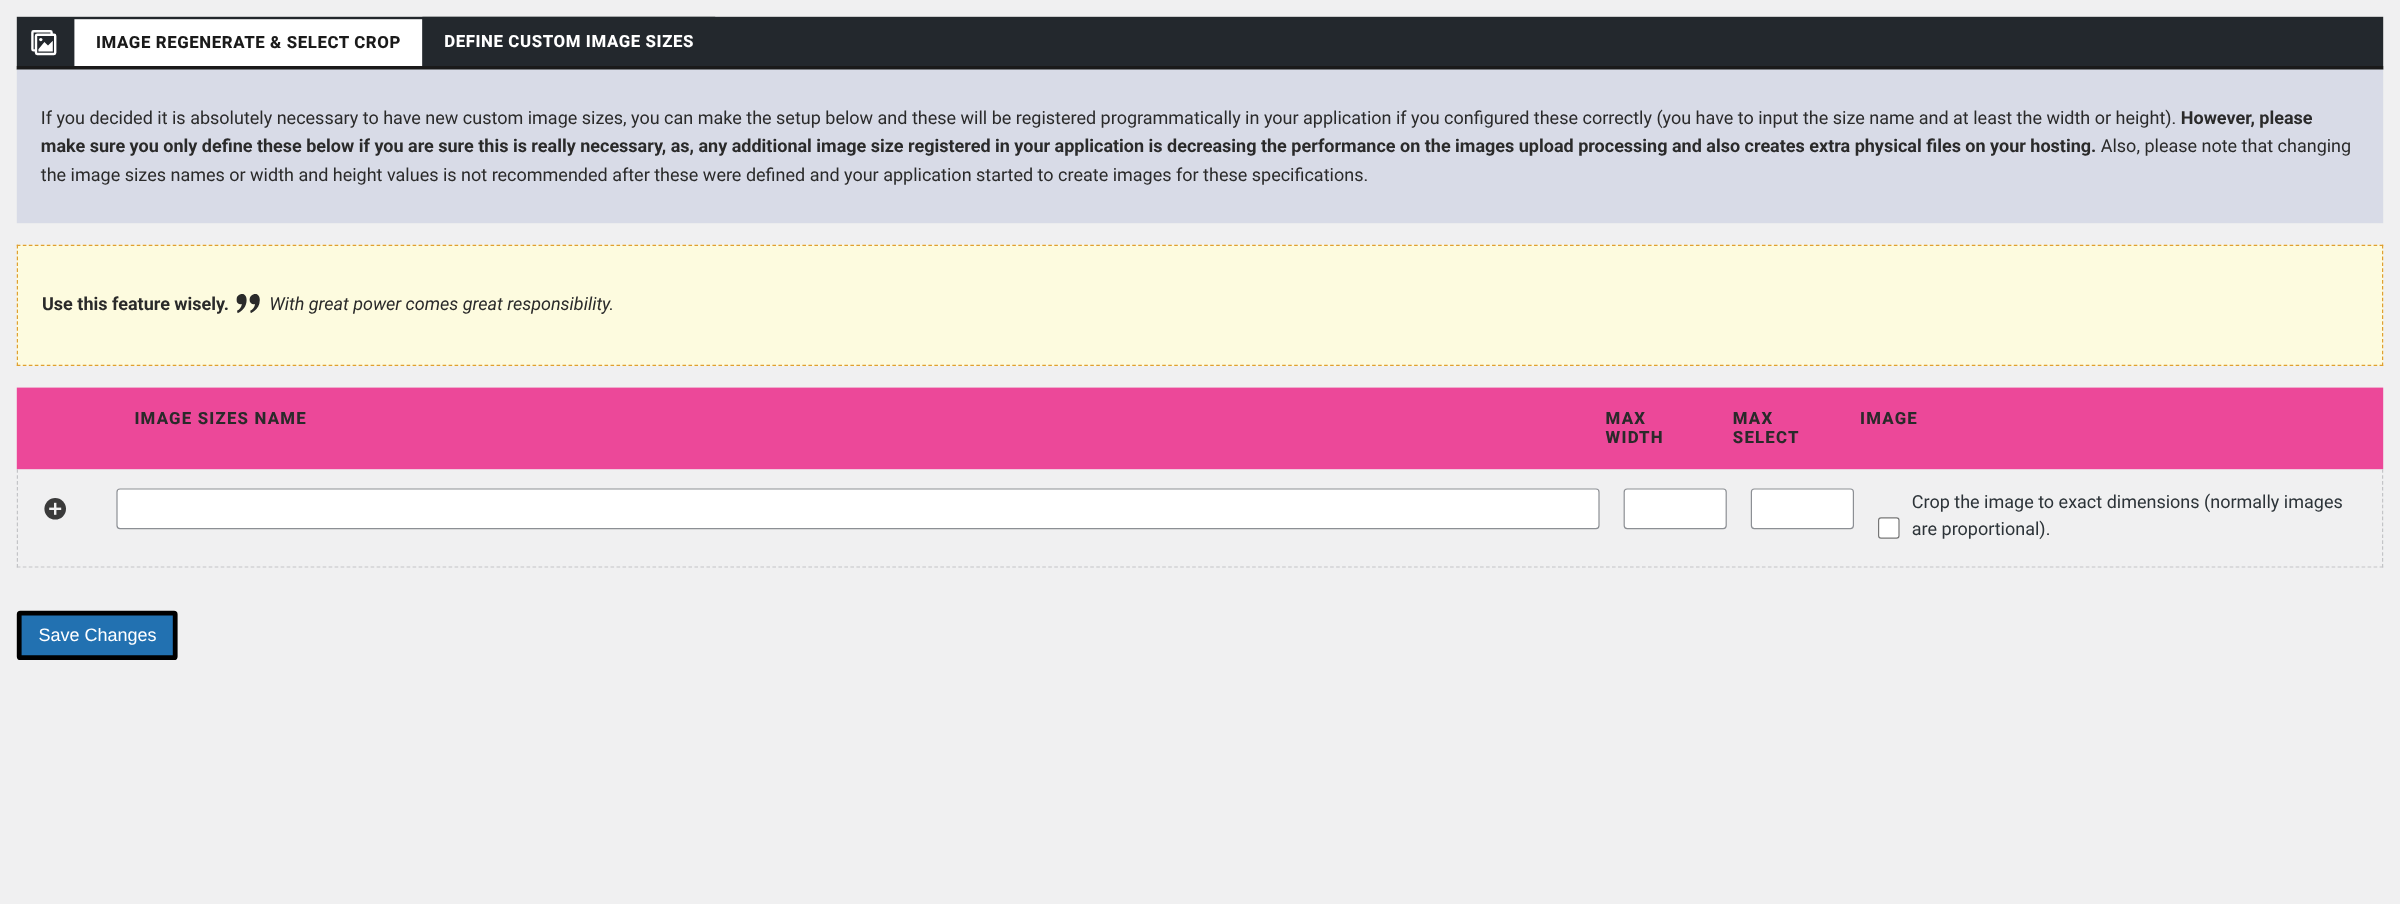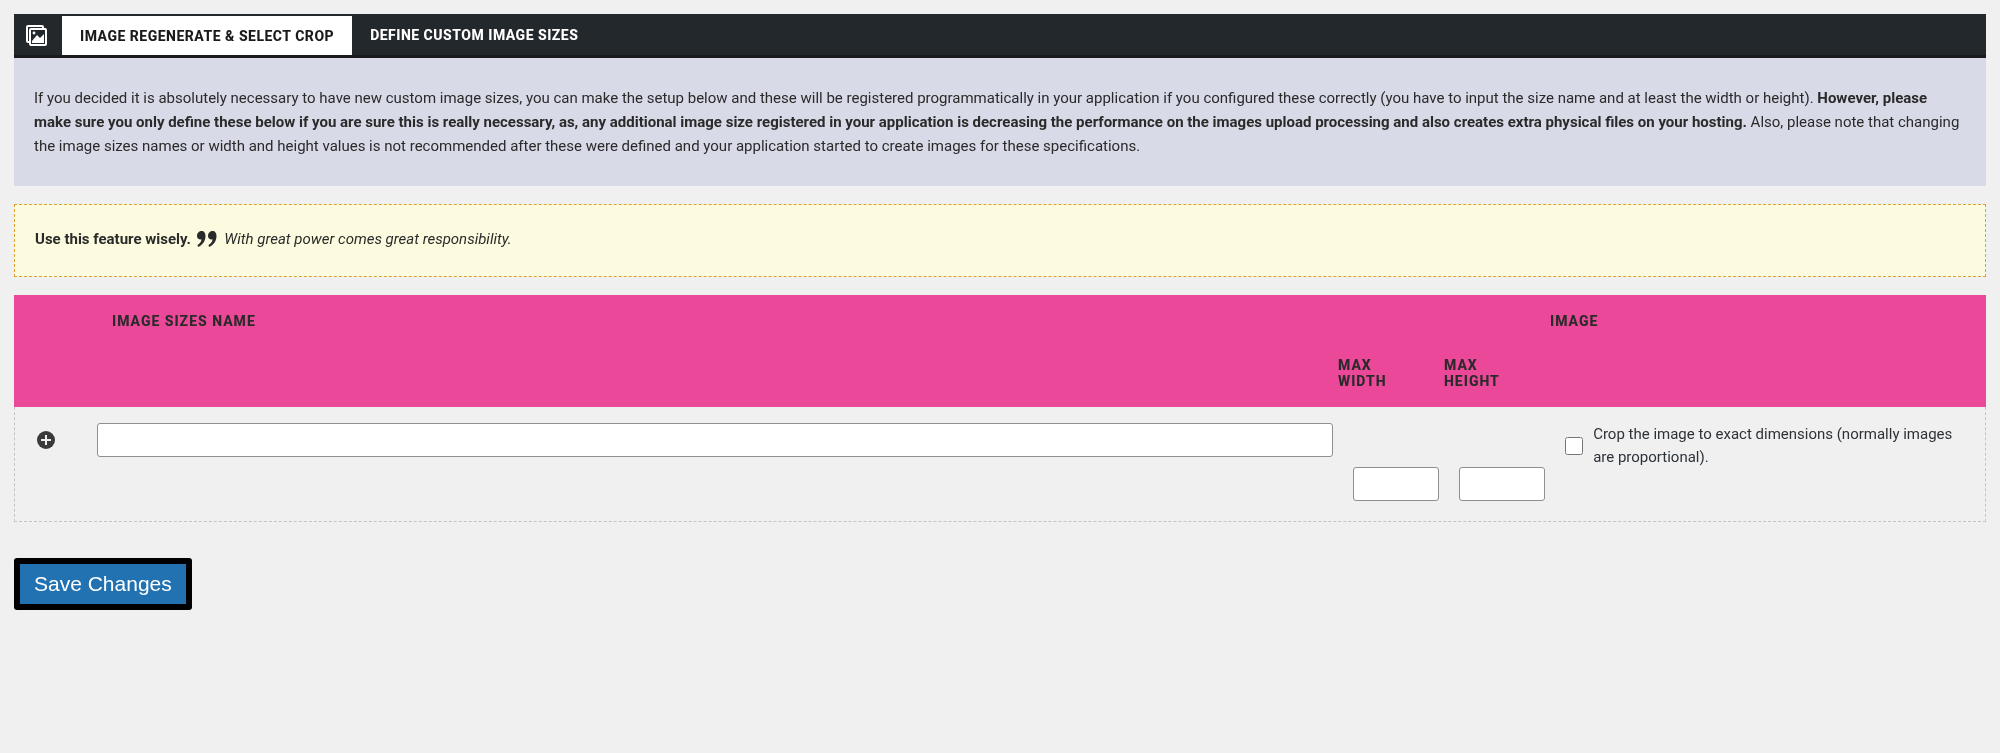--- a/index.html
+++ b/index.html
@@ -46,21 +46,21 @@
     background: #d8dbe7;
     padding: 28px 20px;
     line-height: 1.6;
     color: #2a2a2a;
   }
   .info-panel .bold { font-weight: 700; }
   .warn-panel {
     margin-top: 18px;
     background: #fdfbdf;
     border: 1px dashed #e0a030;
-    padding: 22px 20px;
+    padding: 36px 20px;
     line-height: 1.6;
     color: #2a2a2a;
   }
   .warn-panel .lead { font-weight: 700; }
   .warn-panel .quote-icon {
     display: inline-block;
     vertical-align: -3px;
     margin: 0 4px 0 2px;
   }
   .warn-panel .quote-text { font-style: italic; }
@@ -70,21 +70,21 @@
     display: flex;
     align-items: flex-start;
     padding: 18px 36px;
     font-weight: 800;
     letter-spacing: 1px;
     font-size: 14px;
     color: #2a2a2a;
   }
   .col-add { width: 62px; }
   .col-name { flex: 1; padding-right: 20px; }
-  .col-mw, .col-mh { width: 106px; padding-right: 20px; margin-top: 44px; }
+  .col-mw, .col-mh { width: 106px; padding-right: 20px; }
   .col-crop { width: 400px; padding-right: 10px; }
   .grid-row {
     display: flex;
     align-items: flex-start;
     padding: 16px 20px 20px 20px;
     border: 1px dashed #c3c4c7;
     border-top: none;
   }
   .grid-row .col-add { display: flex; align-items: center; height: 34px; }
   .add-btn {
@@ -95,36 +95,36 @@
   }
   input[type="text"].txt {
     width: 100%;
     height: 34px;
     border: 1px solid #8c8f94;
     border-radius: 3px;
     padding: 0 8px;
     font-size: 14px;
     background: #fff;
   }
-  .crop-cell { display: flex; align-items: center; line-height: 1.5; }
+  .crop-cell { display: flex; align-items: flex-end; line-height: 1.5; }
   .crop-cell input[type="checkbox"] {
     width: 24px; height: 24px;
     margin-right: 10px;
     margin-top: 1px;
     border: 1px solid #8c8f94;
     border-radius: 3px;
   }
   .save-btn {
     margin-top: 36px;
     background: #2271b1;
     color: #fff;
-    border: 6px solid #000000;
+    border: 4px solid #000000;
     border-radius: 3px;
     padding: 8px 14px;
-    font-size: 21px;
+    font-size: 15px;
     cursor: pointer;
   }
 </style>
 </head>
 <body>
 
 
 
 <div class="tabbar">
   <div class="iconbox">
@@ -158,21 +158,21 @@
     </span>
     <span class="quote-text">With great power comes great responsibility.</span>
   </div>
 </div>
 
 <div class="grid-wrap">
   <div class="grid-header">
     <div class="col-add"></div>
     <div class="col-name">IMAGE SIZES NAME</div>
     <div class="col-mw">MAX WIDTH</div>
-    <div class="col-mh">MAX HEIGHT</div>
+    <div class="col-mh">MAX SELECT</div>
     <div class="col-crop">IMAGE</div>
   </div>
   <div class="grid-row">
     <div class="col-add">
       <div class="add-btn">
         <svg width="20" height="20" viewBox="0 0 20 20">
           <circle cx="10" cy="10" r="9" fill="#3a3a3a"></circle>
           <rect x="9" y="5" width="2" height="10" fill="#f0f0f1"></rect>
           <rect x="5" y="9" width="10" height="2" fill="#f0f0f1"></rect>
         </svg>

